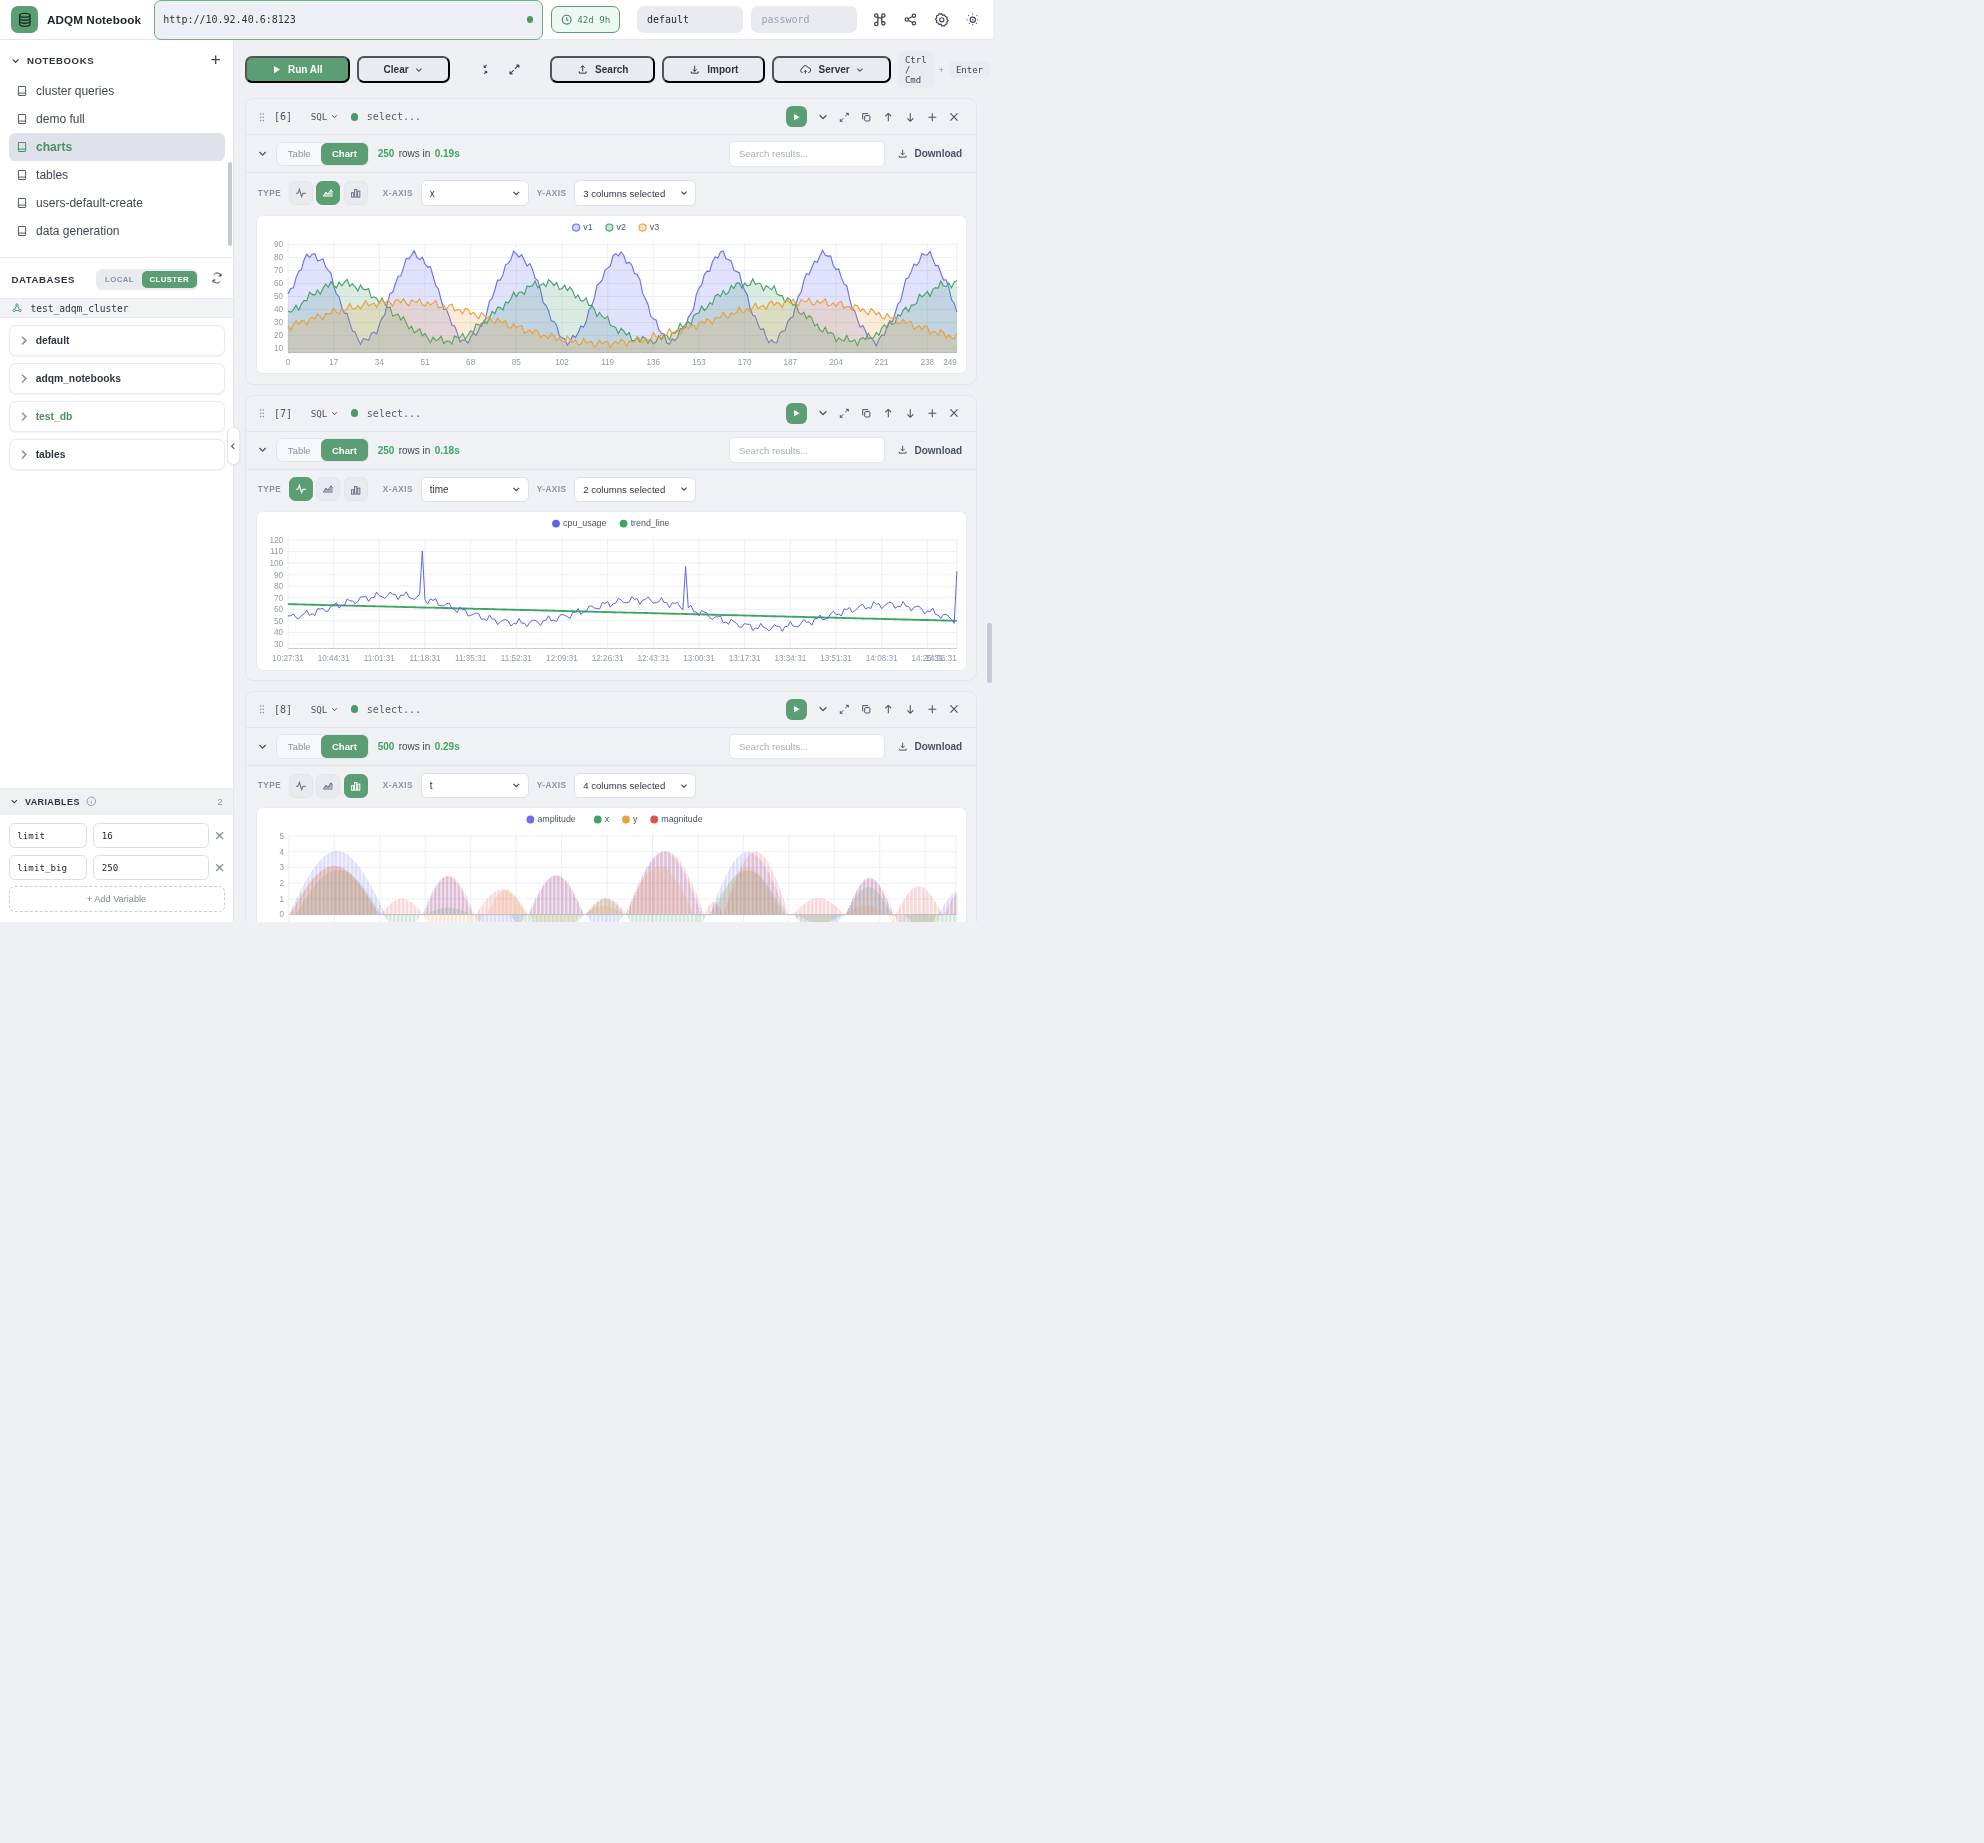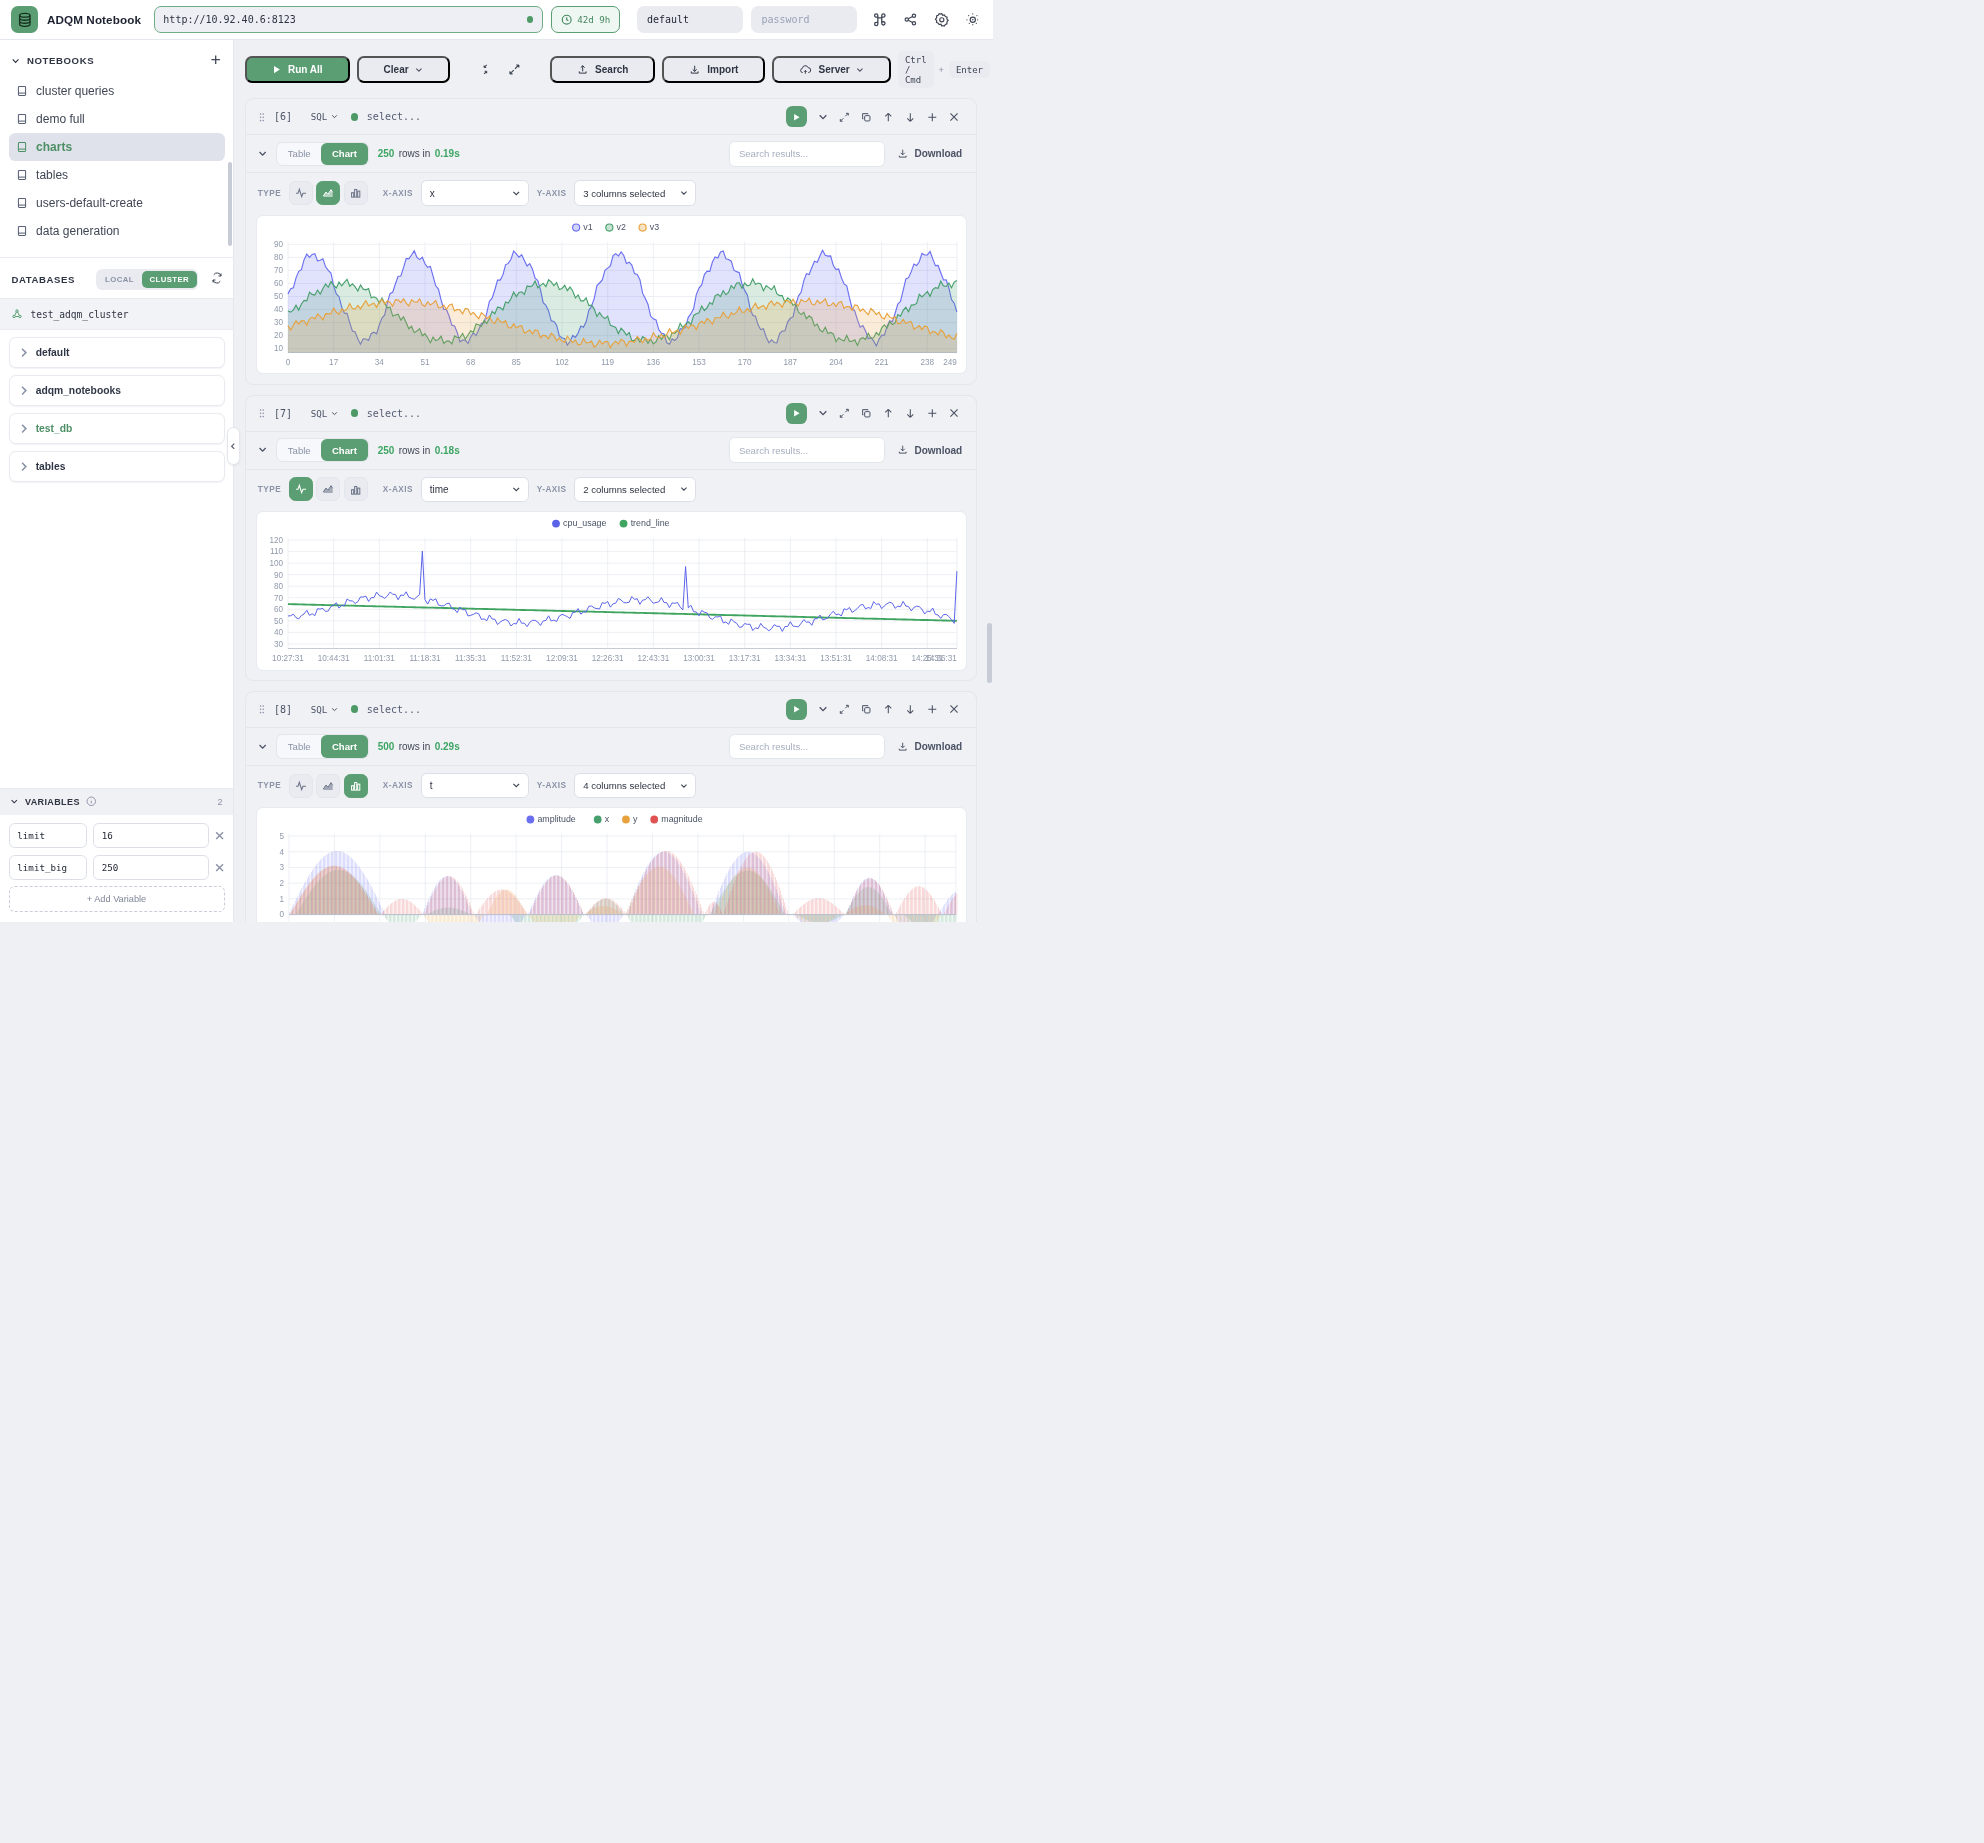--- a/index.html
+++ b/index.html
@@ -4,21 +4,21 @@
 <style>
   * { box-sizing: border-box; margin: 0; padding: 0; }
   html,body { width:993px; height:922px; overflow:hidden; }
   body { font-family:"Liberation Sans", sans-serif; background:#eef0f4; color:#2e3442; }
   .mono { font-family:"DejaVu Sans Mono", monospace; }
 
   
   .topbar { height:40px; background:#fff; border-bottom:0.7px solid #e4e7ee; display:flex; align-items:center; padding:0 11.4px; gap:8.5px; }
   .logo { width:27px; height:27px; background:#5b9e73; border-radius:7px; display:flex; align-items:center; justify-content:center; color:#16301f; flex:none; }
   .app-title { font-weight:bold; font-size:11.7px; color:#1c2230; letter-spacing:0.1px; white-space:nowrap; }
-  .url-wrap { width:394px; height:27px; background:#edeff4; border:1.1px solid #6fae85; border-radius:7px; display:flex; align-items:center; padding:0 8.5px; margin-left:4.3px;gap:44px; }
+  .url-wrap { width:394px; height:40px; background:#edeff4; border:1.1px solid #6fae85; border-radius:7px; display:flex; align-items:center; padding:0 8.5px; margin-left:4.3px;gap:44px; }
   .url-wrap input { flex:1; background:transparent; border:0; outline:none; font:10px "DejaVu Sans Mono", monospace; color:#2e3442; }
   .url-dot { width:6.4px; height:6.4px; border-radius:50%; background:#4d9a66; flex:none; }
   .uptime { height:27px; border:1.1px solid #5b9e73; background:#eff7f2; border-radius:7px; color:#44875f; display:flex; align-items:center; gap:5px; padding:0 8.5px; font:9.2px "DejaVu Sans Mono", monospace; white-space:nowrap; }
   .top-spacer { flex:1; }
   .cred { height:27px; width:106px; background:#e9ebf1; border:0; border-radius:7px; padding:0 10px; font:10px "DejaVu Sans Mono", monospace; color:#1c2230; outline:none; }
   .cred::placeholder { color:#9aa2b4; }
   .top-icon { width:18.5px; height:18.5px; color:#3f4654; display:flex; align-items:center; justify-content:center; margin-left:4.3px; }
 
   
   .body { display:flex; height:882px; }
@@ -32,21 +32,21 @@
   .nb-item { display:flex; align-items:center; gap:7.8px; height:28px; padding:0 7.8px; border-radius:6.4px; color:#3f4654; font-size:12px; cursor:default; }
   .nb-item .bi { color:#555d72; display:flex; }
   .nb-item.active { background:#dfe2ea; color:#4d8f64; font-weight:bold; }
   .nb-item.active .bi { color:#4d8f64; }
   .side-scroll { position:absolute; right:0.7px; top:122px; width:4.3px; height:84px; background:#c6cbd6; border-radius:2.1px; }
   .db-head { border-top:0.7px solid #e8eaf0; padding:11.4px 10px 8.5px 11.4px; display:flex; align-items:center; gap:5.7px; color:#2e3442; font-weight:bold; font-size:9.6px; letter-spacing:0.6px; }
   .seg { display:flex; background:#e9ebf1; border-radius:6.4px; padding:1.4px; margin-left:auto; }
   .seg-btn { font-size:7.8px; font-weight:bold; padding:4.3px 7.8px; border-radius:5px; color:#8a92a6; letter-spacing:0.4px; }
   .seg-btn.active { background:#5b9e73; color:#fff; }
   .refresh { color:#3f4654; margin-left:7px; }
-  .cluster-row { background:#f2f3f7; border-top:0.7px solid #e8eaf0; border-bottom:0.7px solid #e8eaf0; height:32px; display:flex; align-items:center; gap:7px; padding:0 11.4px; font:9.6px "DejaVu Sans Mono", monospace; color:#2e3442; }
+  .cluster-row { background:#f2f3f7; border-top:0.7px solid #e8eaf0; border-bottom:0.7px solid #e8eaf0; height:20px; display:flex; align-items:center; gap:7px; padding:0 11.4px; font:9.6px "DejaVu Sans Mono", monospace; color:#2e3442; }
   .cluster-row .ci { color:#5b9e73; display:flex; }
   .db-card { margin:7px 8.5px 0; background:#fff; border:0.7px solid #e9ebf1; border-radius:7px; height:31px; display:flex; align-items:center; gap:7.8px; padding:0 9.2px; font-size:10.3px; font-weight:bold; color:#2f3646; box-shadow:0 0.7px 1.4px rgba(20,30,60,.06); }
   .db-card .chev { color:#8a92a6; display:flex; }
   .db-card.accent { color:#4d8f64; }
   .collapse-handle { position:absolute; right:-7px; top:387px; width:13.5px; height:38px; background:#fff; border:0.7px solid #e4e7ee; border-radius:7px; display:flex; align-items:center; justify-content:center; color:#4a5264; z-index:6; font-size:8.5px; box-shadow:0 0.7px 2.1px rgba(20,30,60,.08); }
 
   .vars { margin-top:auto; border-top:0.7px solid #e8eaf0; }
   .vars-head { background:#f0f1f5; display:flex; align-items:center; gap:6.4px; padding:7.8px 10px; font-weight:bold; font-size:9px; letter-spacing:0.4px; color:#2e3442; }
   .vars-head .cnt { margin-left:auto; color:#8a92a6; font-weight:normal; font-size:9.2px; }
   .info-ic { color:#8a92a6; display:flex; }

